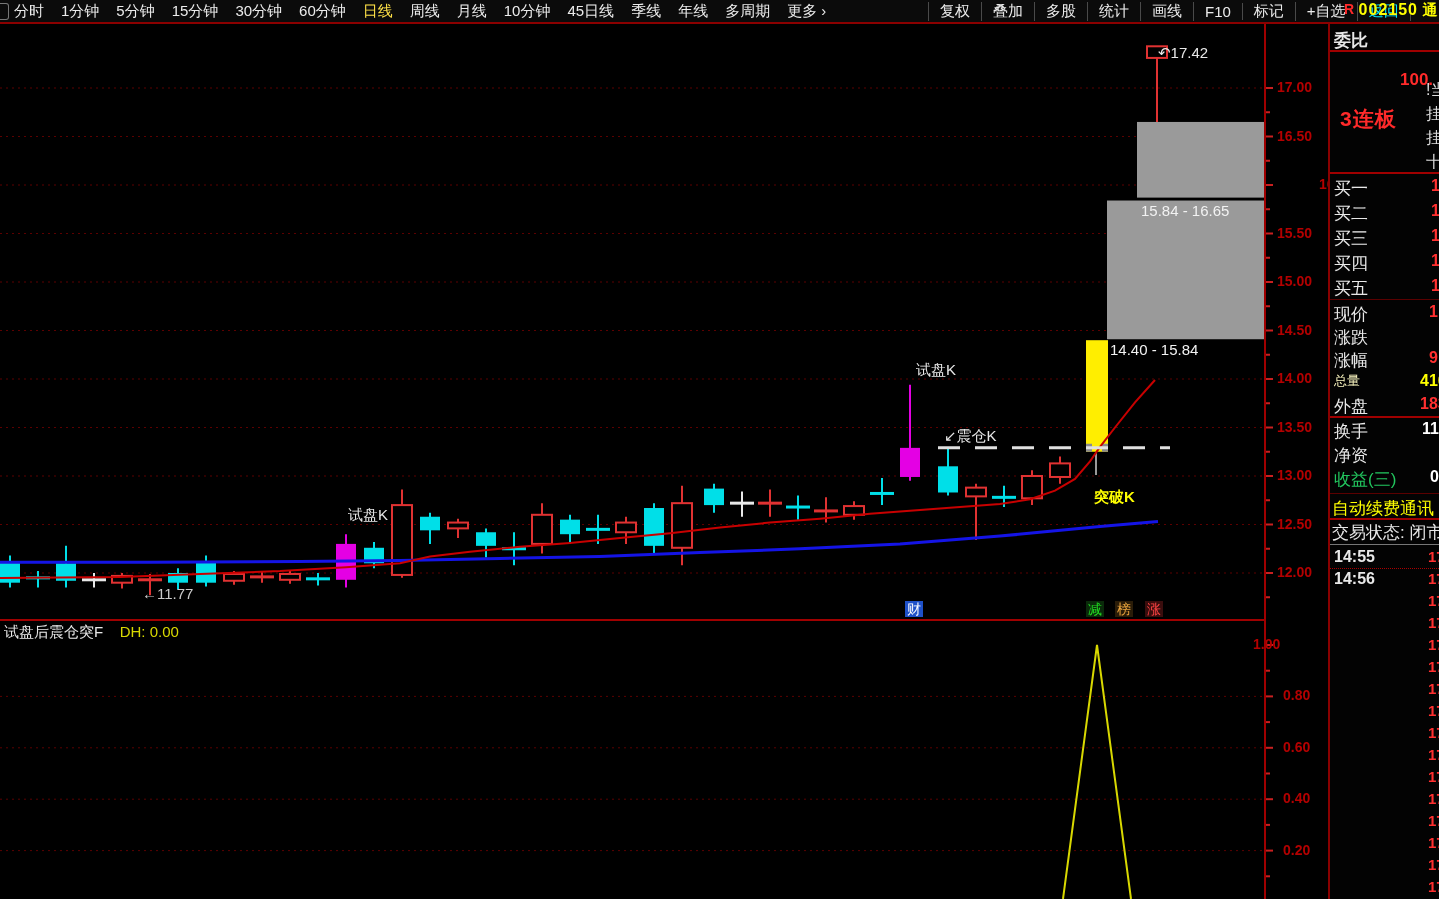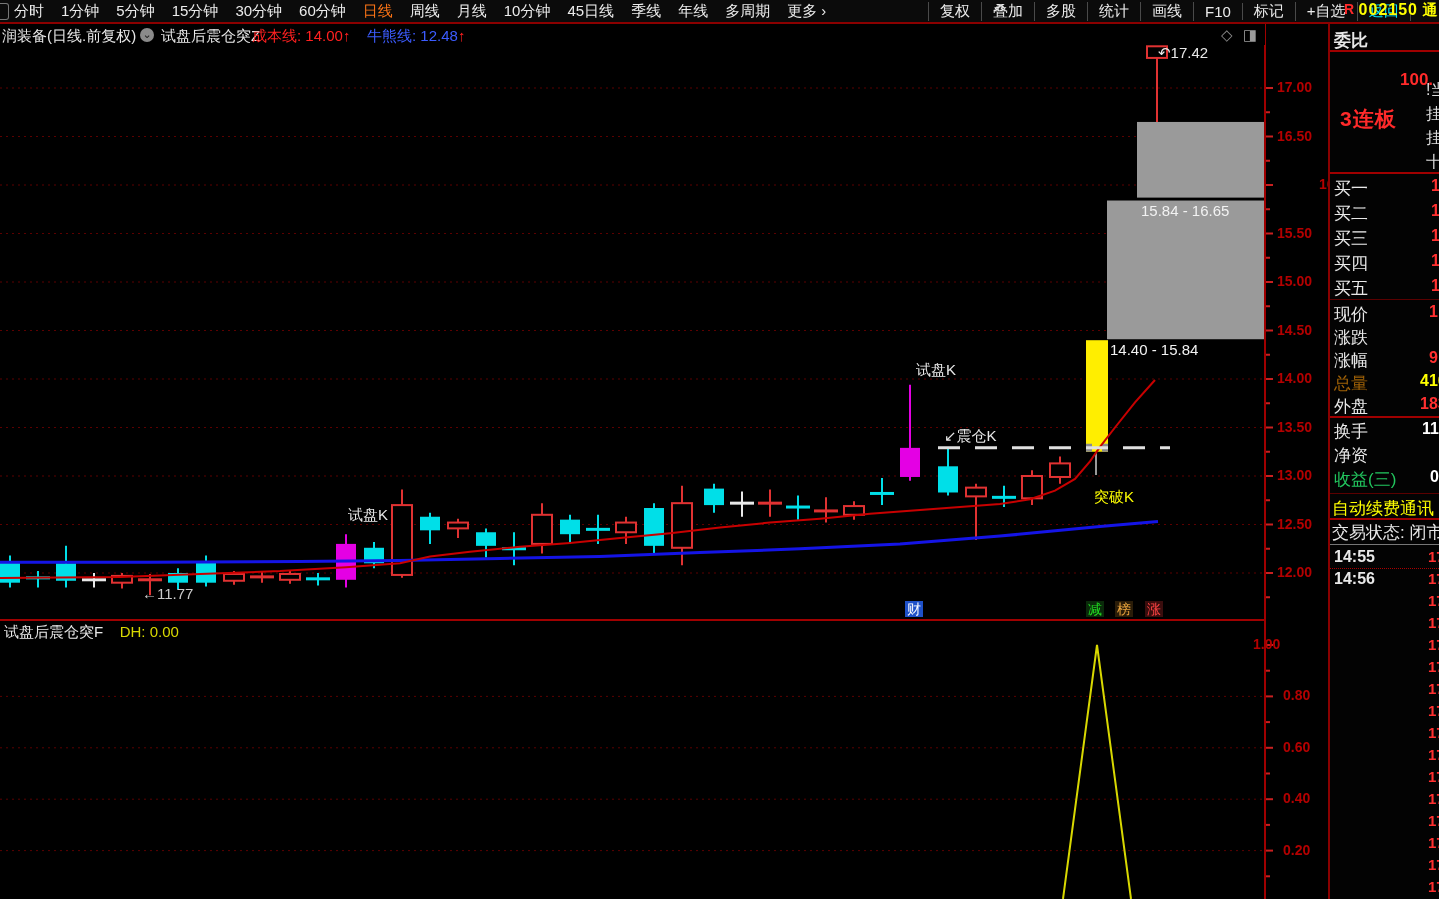--- a/index.html
+++ b/index.html
@@ -3,21 +3,21 @@
 <meta charset="utf-8">
 <style>
   html,body{margin:0;padding:0;background:#000;}
   #screen{position:relative;width:1439px;height:899px;background:#000;overflow:hidden;
           font-family:"Liberation Sans","DejaVu Sans",sans-serif;}
   
   #menu-bar{position:absolute;left:0;top:0;width:1439px;height:22px;background:#0b0b0b;
             border-bottom:2px solid #8b0000;z-index:5;}
   #menu-left{position:absolute;left:14px;top:0;height:22px;display:flex;align-items:center;gap:17px;}
   .menu-item{color:#ececec;font-size:15px;white-space:nowrap;cursor:default;}
-  .menu-item.active{color:#f97316;}
+  .menu-item.active{color:#fde047;}
   #corner-frag{position:absolute;left:0;top:3px;width:8px;height:15px;border:1px solid #777;
                border-left:none;border-radius:0 3px 3px 0;}
   #toolbar{position:absolute;left:928px;top:1px;height:20px;display:flex;align-items:center;z-index:6;}
   .tb-btn{color:#ececec;font-size:15px;padding:0 11px;border-right:1px solid #4a4a4a;white-space:nowrap;}
   .tb-btn:first-child{border-left:1px solid #4a4a4a;}
   .tb-btn.back{color:#00e5ff;}
   #stock-block{position:absolute;left:1344px;top:1px;height:20px;z-index:6;white-space:nowrap;overflow:hidden;width:95px;}
   #stock-marker{color:#ff2a2a;font-weight:bold;font-size:14px;vertical-align:top;}
   #stock-code{color:#ffff00;font-weight:bold;font-size:16px;letter-spacing:1px;}
   #stock-name-part{color:#ffff00;font-weight:bold;font-size:15px;}
@@ -94,29 +94,20 @@
         <span class="tb-btn">+自选</span>
         <span class="tb-btn back">返回</span>
       </div>
     <div id="stock-block">
       <span id="stock-marker">R</span>
       <span id="stock-code">002150</span>
       <span id="stock-name-part">通</span>
     </div>
   </div>
 
-  <div id="title-row">
-    <span id="chart-title">润装备(日线.前复权)</span>
-    <span id="collapse-icon">⌄</span>
-    <span id="indicator-name-main">试盘后震仓突Z</span>
-    <span id="cost-text"><span>成本线: </span><span>14.00</span><span class="up-arrow">↑</span></span>
-    <span id="bull-text"><span>牛熊线: </span><span>12.48</span><span class="up-arrow">↑</span></span>
-    <span id="icon-diamond">◇</span>
-    <span id="icon-split">◨</span>
-  </div>
 
   <svg id="chart-svg" width="1439" height="899">
       <line x1="0" y1="88" x2="1263" y2="88" stroke="#5c0000" stroke-width="1" stroke-dasharray="2 4"></line>
       <line x1="1264" y1="88" x2="1273" y2="88" stroke="#c82020" stroke-width="2"></line>
       <line x1="1264" y1="112.25" x2="1270" y2="112.25" stroke="#c82020" stroke-width="2"></line>
       <line x1="0" y1="136.5" x2="1263" y2="136.5" stroke="#5c0000" stroke-width="1" stroke-dasharray="2 4"></line>
       <line x1="1264" y1="136.5" x2="1273" y2="136.5" stroke="#c82020" stroke-width="2"></line>
       <line x1="1264" y1="160.75" x2="1270" y2="160.75" stroke="#c82020" stroke-width="2"></line>
       <line x1="0" y1="185" x2="1263" y2="185" stroke="#5c0000" stroke-width="1" stroke-dasharray="2 4"></line>
       <line x1="1264" y1="185" x2="1273" y2="185" stroke="#c82020" stroke-width="2"></line>
@@ -326,21 +317,21 @@
       <line x1="0" y1="850.6" x2="1263" y2="850.6" stroke="#5c0000" stroke-width="1" stroke-dasharray="2 4"></line>
       <line x1="1264" y1="850.6" x2="1273" y2="850.6" stroke="#c82020" stroke-width="2"></line>
       <line x1="1264" y1="876.3" x2="1270" y2="876.3" stroke="#c82020" stroke-width="2"></line>
       <polyline points="1063,899 1097,645 1131,899" fill="none" stroke="#d8d800" stroke-width="2"></polyline>
     </svg>
 
   <div id="annotations">
       <div class="anno" style="left: 348px; top: 506px; color: rgb(232, 232, 232);">试盘K</div>
       <div class="anno" style="left: 916px; top: 361px; color: rgb(232, 232, 232);">试盘K</div>
       <div class="anno" style="left: 944px; top: 427px; color: rgb(232, 232, 232);">↙震仓K</div>
-      <div class="anno" style="left: 1094px; top: 488px; color: rgb(255, 255, 0);">突破K</div>
+      <div class="anno" style="left: 1094px; top: 488px; color: rgb(255, 255, 0); font-weight: bold;">突破K</div>
       <div class="anno" style="left: 142px; top: 585px; color: rgb(204, 204, 204);">←11.77</div>
       <div class="anno" style="left: 1158px; top: 44px; color: rgb(232, 232, 232);">↶17.42</div>
       <div class="anno" style="left: 1141px; top: 202px; color: rgb(242, 242, 242);">15.84 - 16.65</div>
       <div class="anno" style="left: 1110px; top: 341px; color: rgb(242, 242, 242);">14.40 - 15.84</div>
     </div>
 
   <div id="main-axis">
       <div class="axis-label" style="position: absolute; left: 1277px; top: 79px;">17.00</div>
       <div class="axis-label" style="position: absolute; left: 1277px; top: 127.5px;">16.50</div>
       <div class="axis-label" style="position: absolute; left: 1319px; top: 176px;">16.00</div>
@@ -403,21 +394,21 @@
         <div style="position: absolute; left: 101px; top: 277px; color: rgb(255, 48, 48); font-weight: bold; font-size: 16px;">1</div>
       </div>
     <div class="rp-div" style="top:299px;height:1px;background:#5a0000;"></div>
     <div id="rp-info">
         <div style="position: absolute; left: 4px; top: 303px; color: rgb(232, 232, 232); font-size: 17px;">现价</div>
         <div style="position: absolute; left: 99px; top: 303px; color: rgb(255, 48, 48); font-weight: bold; font-size: 16px; white-space: nowrap;">1</div>
         <div style="position: absolute; left: 4px; top: 326px; color: rgb(232, 232, 232); font-size: 17px;">涨跌</div>
         <div style="position: absolute; left: 99px; top: 326px; color: rgb(255, 48, 48); font-weight: bold; font-size: 16px; white-space: nowrap;"></div>
         <div style="position: absolute; left: 4px; top: 349px; color: rgb(232, 232, 232); font-size: 17px;">涨幅</div>
         <div style="position: absolute; left: 99px; top: 349px; color: rgb(255, 48, 48); font-weight: bold; font-size: 16px; white-space: nowrap;">9.</div>
-        <div style="position: absolute; left: 4px; top: 372px; color: #a16207; font-size: 17px;">总量</div>
+        <div style="position: absolute; left: 4px; top: 372px; color: #fef9c3; font-size: 13px;">总量</div>
         <div style="position: absolute; left: 90px; top: 372px; color: rgb(255, 255, 0); font-weight: bold; font-size: 16px; white-space: nowrap;">416</div>
         <div style="position: absolute; left: 4px; top: 395px; color: rgb(232, 232, 232); font-size: 17px;">外盘</div>
         <div style="position: absolute; left: 90px; top: 395px; color: rgb(255, 48, 48); font-weight: bold; font-size: 16px; white-space: nowrap;">183</div>
       </div>
     <div class="rp-div" style="top:416px;height:2px;background:#a00000;"></div>
     <div id="rp-info2">
         <div style="position: absolute; left: 4px; top: 420px; color: rgb(232, 232, 232); font-size: 17px;">换手</div>
         <div style="position: absolute; left: 92px; top: 420px; color: rgb(255, 255, 255); font-weight: bold; font-size: 16px; white-space: nowrap;">11.</div>
         <div style="position: absolute; left: 4px; top: 444px; color: rgb(232, 232, 232); font-size: 17px;">净资</div>
         <div style="position: absolute; left: 100px; top: 444px; color: rgb(255, 255, 255); font-weight: bold; font-size: 16px; white-space: nowrap;"></div>

